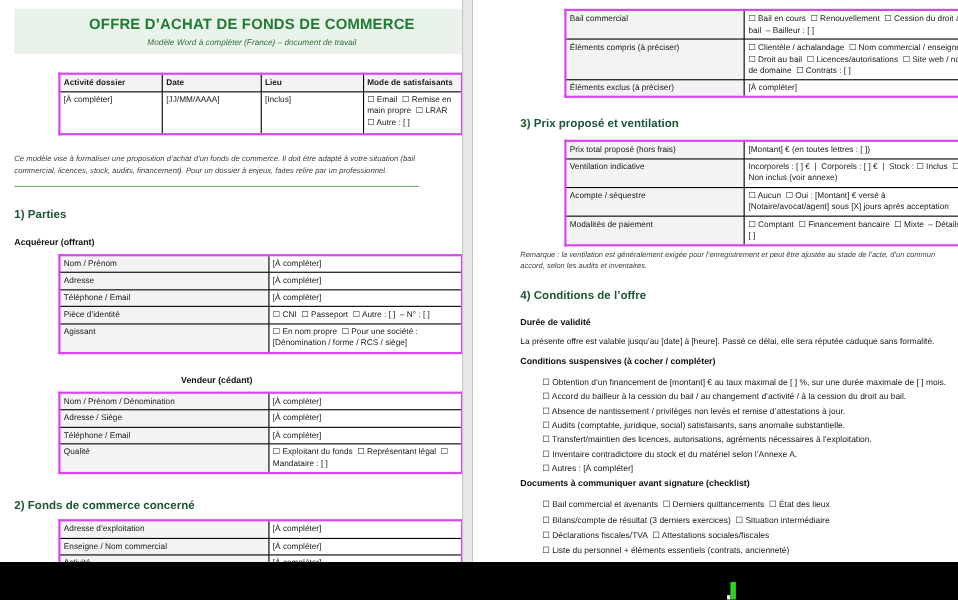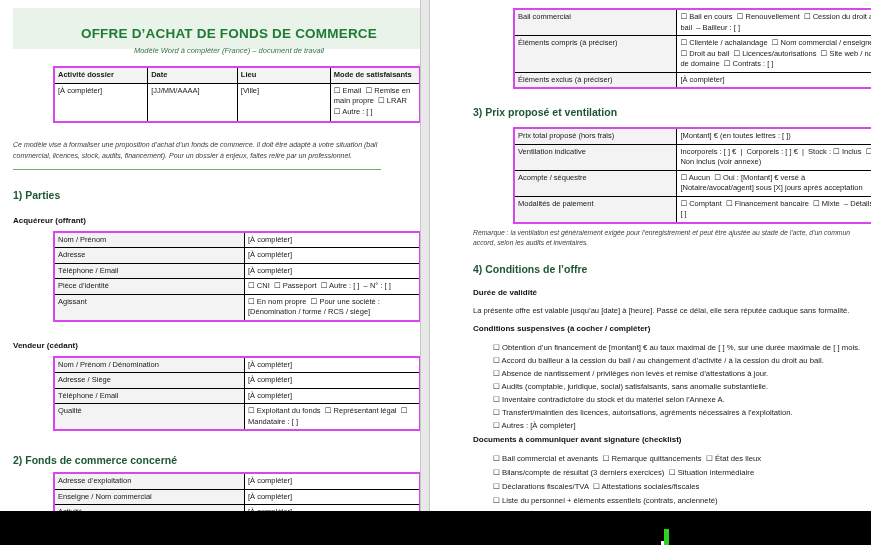--- a/index.html
+++ b/index.html
@@ -15,21 +15,21 @@
   .gutter{position:absolute;top:0;left:420px;width:10px;height:511px;background:#e8e8e8;
     border-left:1px solid #c6c6c6;border-right:1px solid #c6c6c6;box-sizing:border-box;}
   .page-right{left:430px;width:441px;}
   .bottom-bar{position:absolute;left:0;top:511px;width:871px;height:34px;background:#000;}
   .cursor-indicator{position:absolute;left:664px;top:529px;width:5px;height:16px;background:#2fd21f;}
   .cursor-notch{position:absolute;left:661px;top:541px;width:3px;height:4px;background:#fff;}
 
   .content-l{position:absolute;left:13px;top:0;width:368px;}
   .content-r{position:absolute;left:43px;top:0;width:398px;}
 
-  .title-box{margin-top:8px;width:432px;height:41px;background:#e9f3e9;text-align:center;box-sizing:border-box;padding-top:18px;}
+  .title-box{margin-top:8px;width:432px;height:41px;background:#e9f3e9;text-align:center;box-sizing:border-box;padding-top:6px;}
   .doc-title{font-size:13.5px;font-weight:bold;color:#1e7b33;letter-spacing:.2px;}
   .doc-subtitle{font-size:7.5px;font-style:italic;color:#34703f;margin-top:5px;}
 
   table{border-collapse:collapse;table-layout:fixed;}
   .doc-table{border:2px solid #d946ef;width:368px;margin-left:40px;}
   .doc-table th,.doc-table td{
     border:1px solid #000;padding:2px 3px;vertical-align:top;
     font-size:7.5px;line-height:1.4;text-align:left;font-weight:normal;
   }
   .doc-table th,.label-cell{background:#f3f3f3;font-weight:bold;}
@@ -42,21 +42,21 @@
   .intro-note{margin-top:16px;font-size:7px;font-style:italic;color:#3d3d3d;line-height:1.6;
     padding-bottom:8px;border-bottom:1.5px solid #74aa74;}
 
   .section-heading{font-size:10.5px;font-weight:bold;color:#1d5733;margin:0;}
   .sub-heading{font-size:8px;font-weight:bold;color:#111;margin:0;}
 
   .mt-title-meta{margin-top:17px;}
   .mt-s1{margin-top:19px;}
   .mt-buyer-h{margin-top:15px;}
   .mt-table-sm{margin-top:6px;}
-  .mt-seller-h{margin-top:19px;}
+  .mt-seller-h{margin-top:19px;text-align:center;}
   .mt-s2{margin-top:23px;}
 
   .mt-biz{margin-top:8px;}
   .mt-s3{margin-top:17px;}
   .mt-price{margin-top:9px;}
   .remark{margin-top:4px;font-size:6.8px;font-style:italic;color:#3d3d3d;line-height:1.55;width:396px;}
   .mt-s4{margin-top:14px;}
   .mt-validity-h{margin-top:13px;}
   .validity-text{margin-top:9px;font-size:7.6px;white-space:pre;}
   .mt-cond-h{margin-top:9px;}
@@ -85,21 +85,21 @@
       <tbody>
           <tr>
         <th>Activité dossier</th>
         <th>Date</th>
         <th>Lieu</th>
         <th>Mode de satisfaisants</th>
       </tr>
       <tr>
         <td class="value-cell">[À compléter]</td>
         <td class="value-cell">[JJ/MM/AAAA]</td>
-        <td class="value-cell">[Ville]</td>
+        <td class="value-cell">[Inclus]</td>
         <td class="value-cell">☐ Email  ☐ Remise en main propre  ☐ LRAR  ☐ Autre : [ ]</td>
       </tr>
     </tbody>
       </table>
 
     <div class="intro-note">Ce modèle vise à formaliser une proposition d’achat d’un fonds de commerce. Il doit être adapté à votre situation (bail commercial, licences, stock, audits, financement). Pour un dossier à enjeux, faites relire par un professionnel.</div>
 
     <h2 class="section-heading mt-s1">1) Parties</h2>
     <h3 class="sub-heading mt-buyer-h">Acquéreur (offrant)</h3>
 
@@ -222,29 +222,29 @@
     <h2 class="section-heading mt-s4">4) Conditions de l’offre</h2>
     <h3 class="sub-heading mt-validity-h">Durée de validité</h3>
     <p class="validity-text">La présente offre est valable jusqu’au [date] à [heure]. Passé ce délai, elle sera réputée caduque sans formalité.</p>
     <h3 class="sub-heading mt-cond-h">Conditions suspensives (à cocher / compléter)</h3>
 
     <ul class="check-list">
       <li>☐ Obtention d’un financement de [montant] € au taux maximal de [ ] %, sur une durée maximale de [ ] mois.</li>
       <li>☐ Accord du bailleur à la cession du bail / au changement d’activité / à la cession du droit au bail.</li>
       <li>☐ Absence de nantissement / privilèges non levés et remise d’attestations à jour.</li>
       <li>☐ Audits (comptable, juridique, social) satisfaisants, sans anomalie substantielle.</li>
+      <li>☐ Transfert/maintien des licences, autorisations, agréments nécessaires à l’exploitation.</li>
       <li>☐ Inventaire contradictoire du stock et du matériel selon l’Annexe A.</li>
-      <li>☐ Transfert/maintien des licences, autorisations, agréments nécessaires à l’exploitation.</li>
       <li>☐ Autres : [À compléter]</li>
     </ul>
 
     <h3 class="sub-heading mt-docs-h">Documents à communiquer avant signature (checklist)</h3>
 
     <ul class="check-list doc-list">
-      <li>☐ Bail commercial et avenants  ☐ Remarque quittancements  ☐ État des lieux</li>
+      <li>☐ Bail commercial et avenants  ☐ Derniers quittancements  ☐ État des lieux</li>
       <li>☐ Bilans/compte de résultat (3 derniers exercices)  ☐ Situation intermédiaire</li>
       <li>☐ Déclarations fiscales/TVA  ☐ Attestations sociales/fiscales</li>
       <li>☐ Liste du personnel + éléments essentiels (contrats, ancienneté)</li>
     </ul>
   </div>
 </div>
 
 <div class="bottom-bar"></div>
 <div class="cursor-notch"></div>
 <div class="cursor-indicator"></div>

